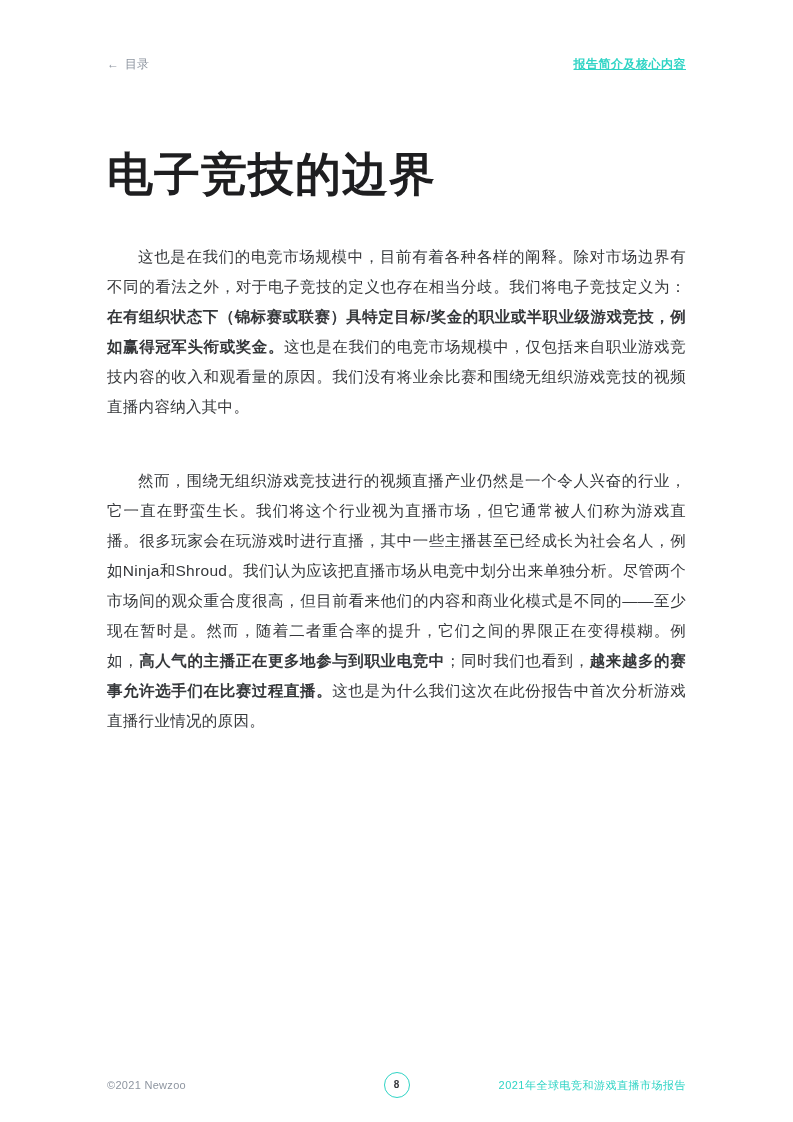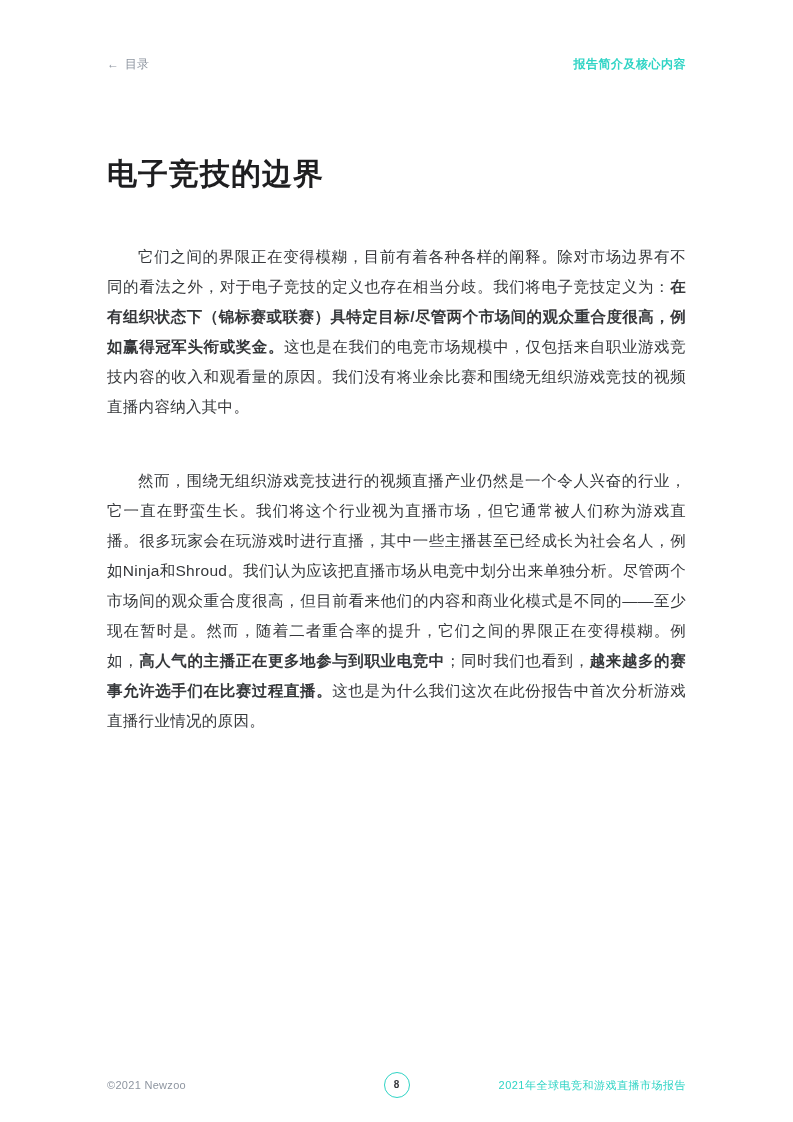--- a/index.html
+++ b/index.html
@@ -29,24 +29,25 @@
     display: inline-flex;
     align-items: center;
     gap: 6px;
     cursor: pointer;
   }
   .back-link .arrow { font-size: 12px; color: var(--muted, #8e95a0); }
   .section-label {
     color: var(--teal, #2fd4c5);
     font-weight: 700;
     letter-spacing: 0.5px;
+    text-decoration: underline;
   }
   h1.doc-title {
     margin-top: 82px;
-    font-size: 30px;
+    font-size: 46px;
     line-height: 40px;
     font-weight: 700;
     color: var(--title_text, #1e1e20);
     letter-spacing: 1px;
   }
   .body-copy { margin-top: 48px; }
   .para {
     font-size: 15.5px;
     line-height: 30px;
     text-align: justify;
@@ -100,21 +101,21 @@
     <span class="back-link">
       <span class="arrow">←</span>
       <span>目录</span>
     </span>
     <span class="section-label">报告简介及核心内容</span>
   </div>
 
   <h1 class="doc-title">电子竞技的边界</h1>
 
   <div class="body-copy">
-      <p class="para"><span>它们之间的界限正在变得模糊，目前有着各种各样的阐释。除对市场边界有不同的看法之外，对于电子竞技的定义也存在相当分歧。我们将电子竞技定义为：</span><span class="b">在有组织状态下（锦标赛或联赛）具特定目标/尽管两个市场间的观众重合度很高，例如赢得冠军头衔或奖金。</span><span>这也是在我们的电竞市场规模中，仅包括来自职业游戏竞技内容的收入和观看量的原因。我们没有将业余比赛和围绕无组织游戏竞技的视频直播内容纳入其中。</span></p>
+      <p class="para"><span>这也是在我们的电竞市场规模中，目前有着各种各样的阐释。除对市场边界有不同的看法之外，对于电子竞技的定义也存在相当分歧。我们将电子竞技定义为：</span><span class="b">在有组织状态下（锦标赛或联赛）具特定目标/奖金的职业或半职业级游戏竞技，例如赢得冠军头衔或奖金。</span><span>这也是在我们的电竞市场规模中，仅包括来自职业游戏竞技内容的收入和观看量的原因。我们没有将业余比赛和围绕无组织游戏竞技的视频直播内容纳入其中。</span></p>
       <p class="para"><span>然而，围绕无组织游戏竞技进行的视频直播产业仍然是一个令人兴奋的行业，它一直在野蛮生长。我们将这个行业视为直播市场，但它通常被人们称为游戏直播。很多玩家会在玩游戏时进行直播，其中一些主播甚至已经成长为社会名人，例如Ninja和Shroud。我们认为应该把直播市场从电竞中划分出来单独分析。尽管两个市场间的观众重合度很高，但目前看来他们的内容和商业化模式是不同的——至少现在暂时是。然而，随着二者重合率的提升，它们之间的界限正在变得模糊。例如，</span><span class="b">高人气的主播正在更多地参与到职业电竞中</span><span>；同时我们也看到，</span><span class="b">越来越多的赛事允许选手们在比赛过程直播。</span><span>这也是为什么我们这次在此份报告中首次分析游戏直播行业情况的原因。</span></p>
     </div>
 
   <div class="footer">
     <span class="copyright">©2021 Newzoo</span>
     <span class="page-badge">8</span>
     <span class="report-title">2021年全球电竞和游戏直播市场报告</span>
   </div>
 
 </div>

